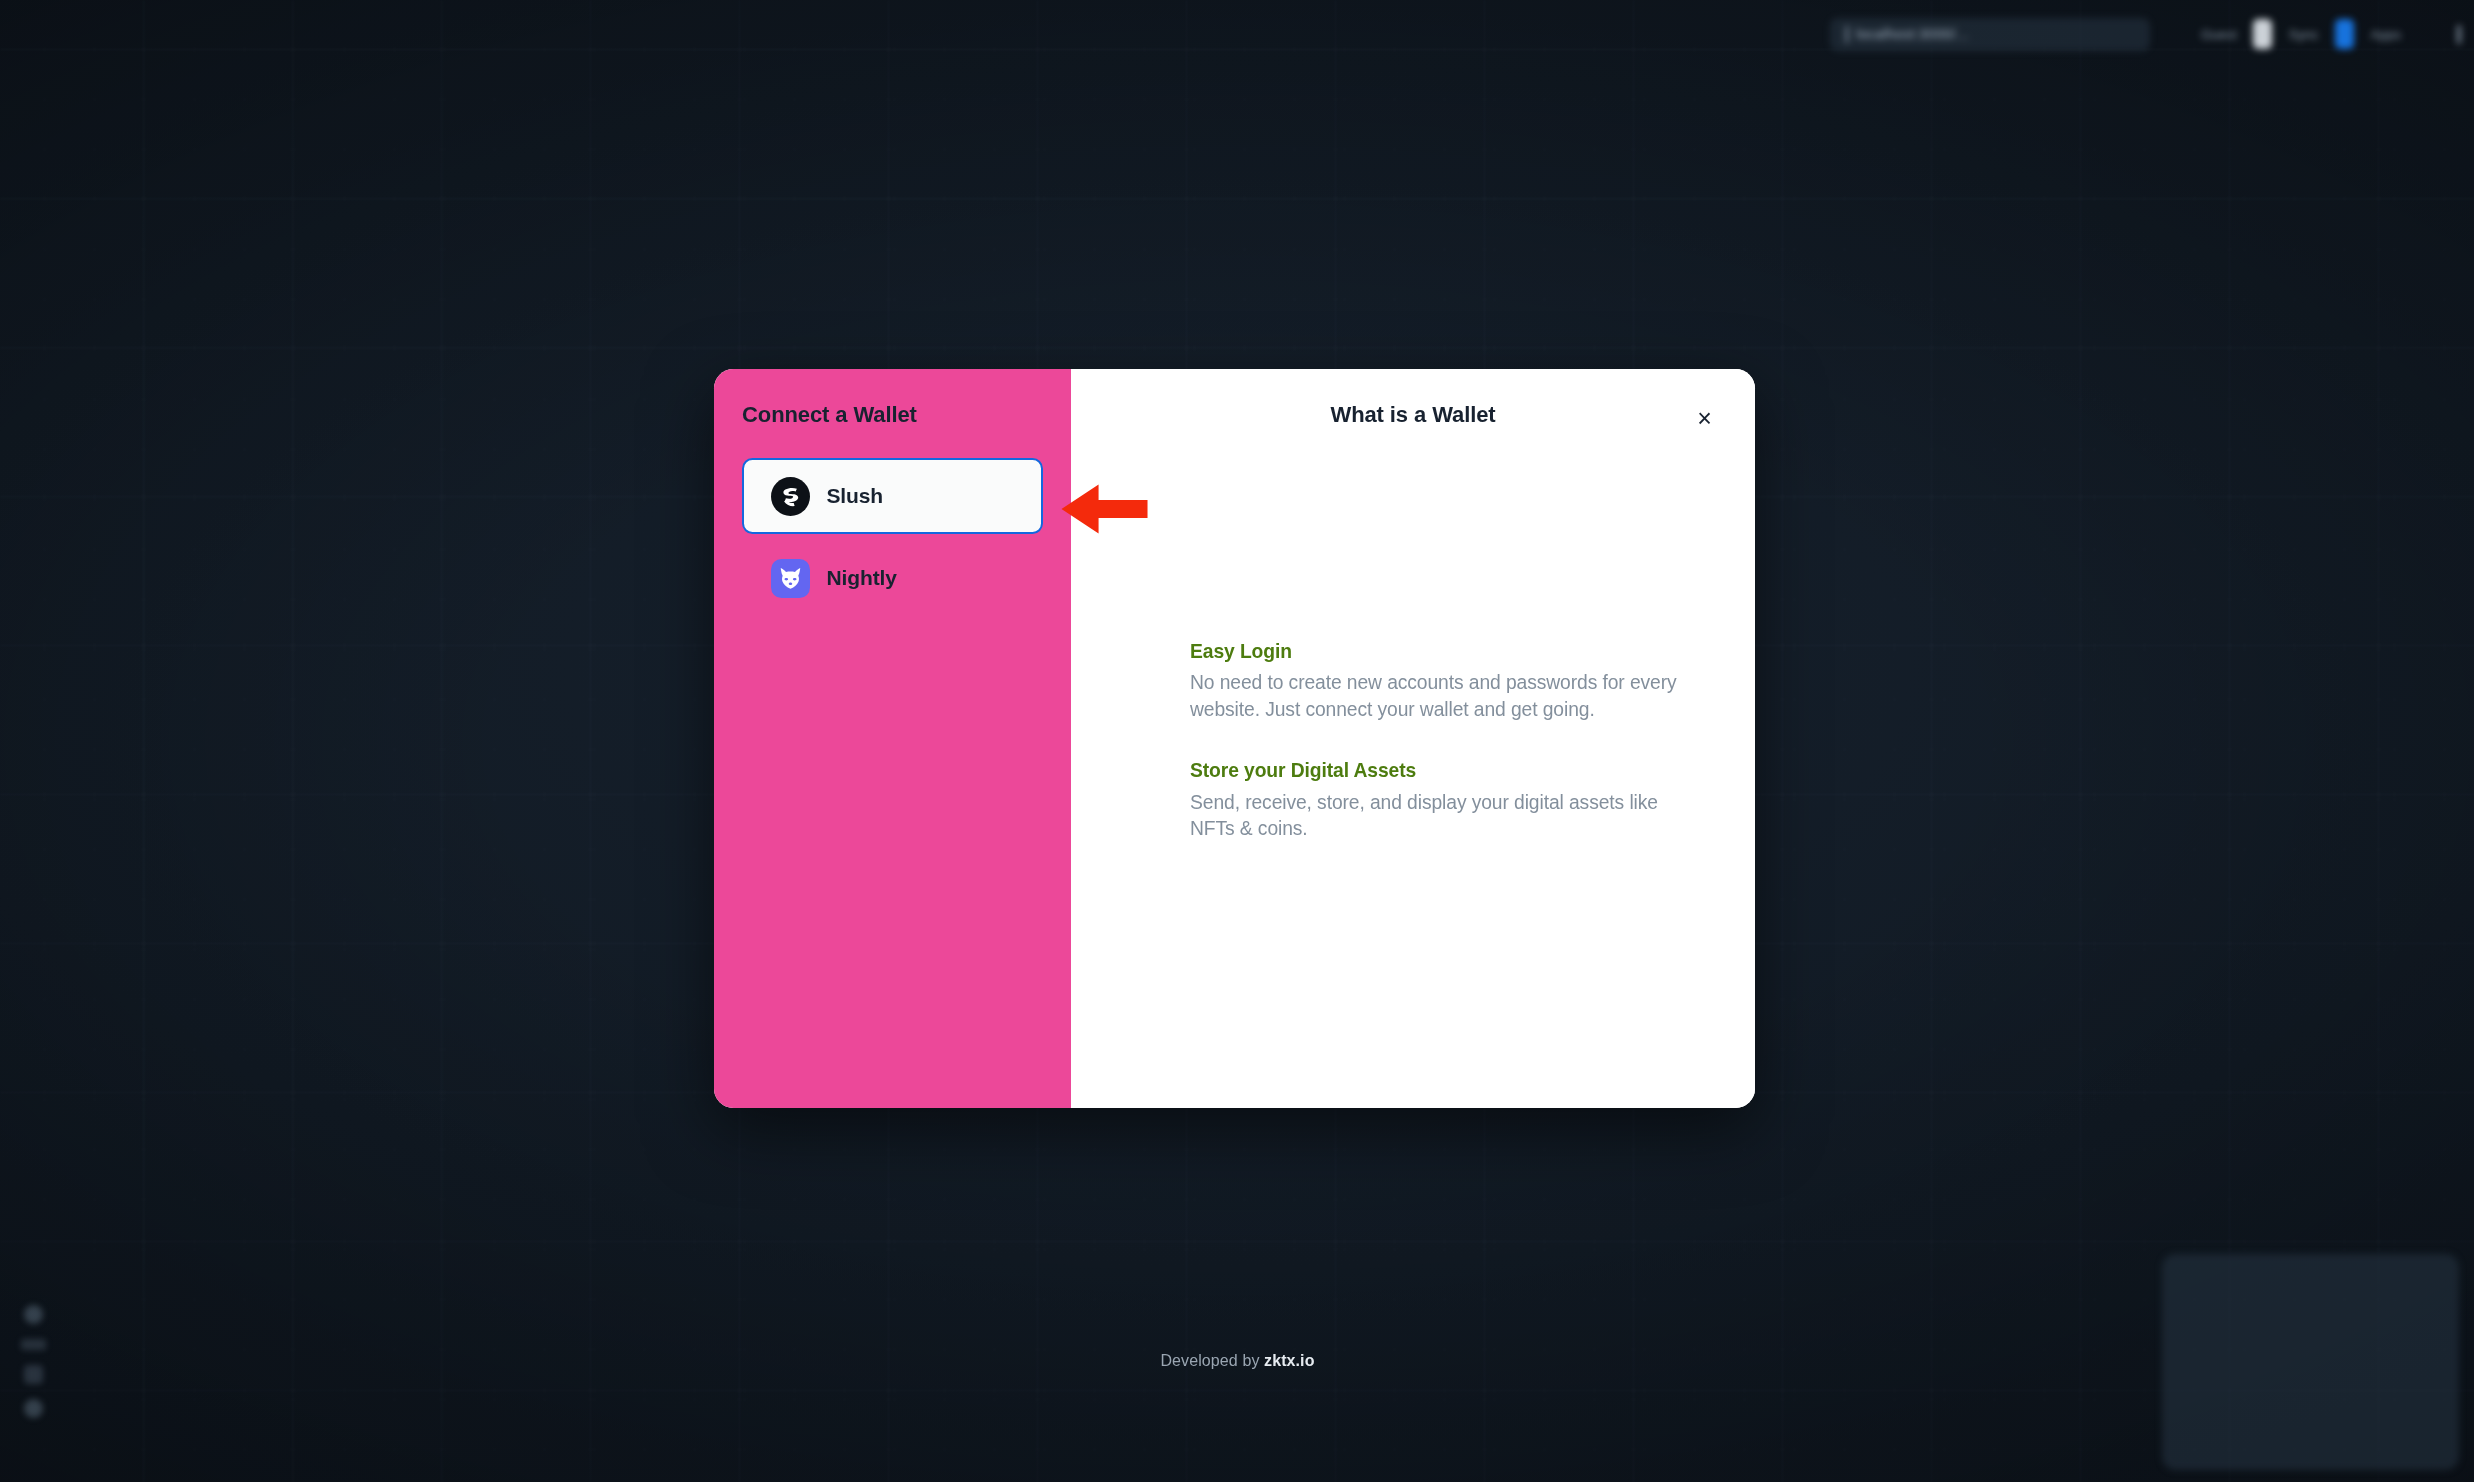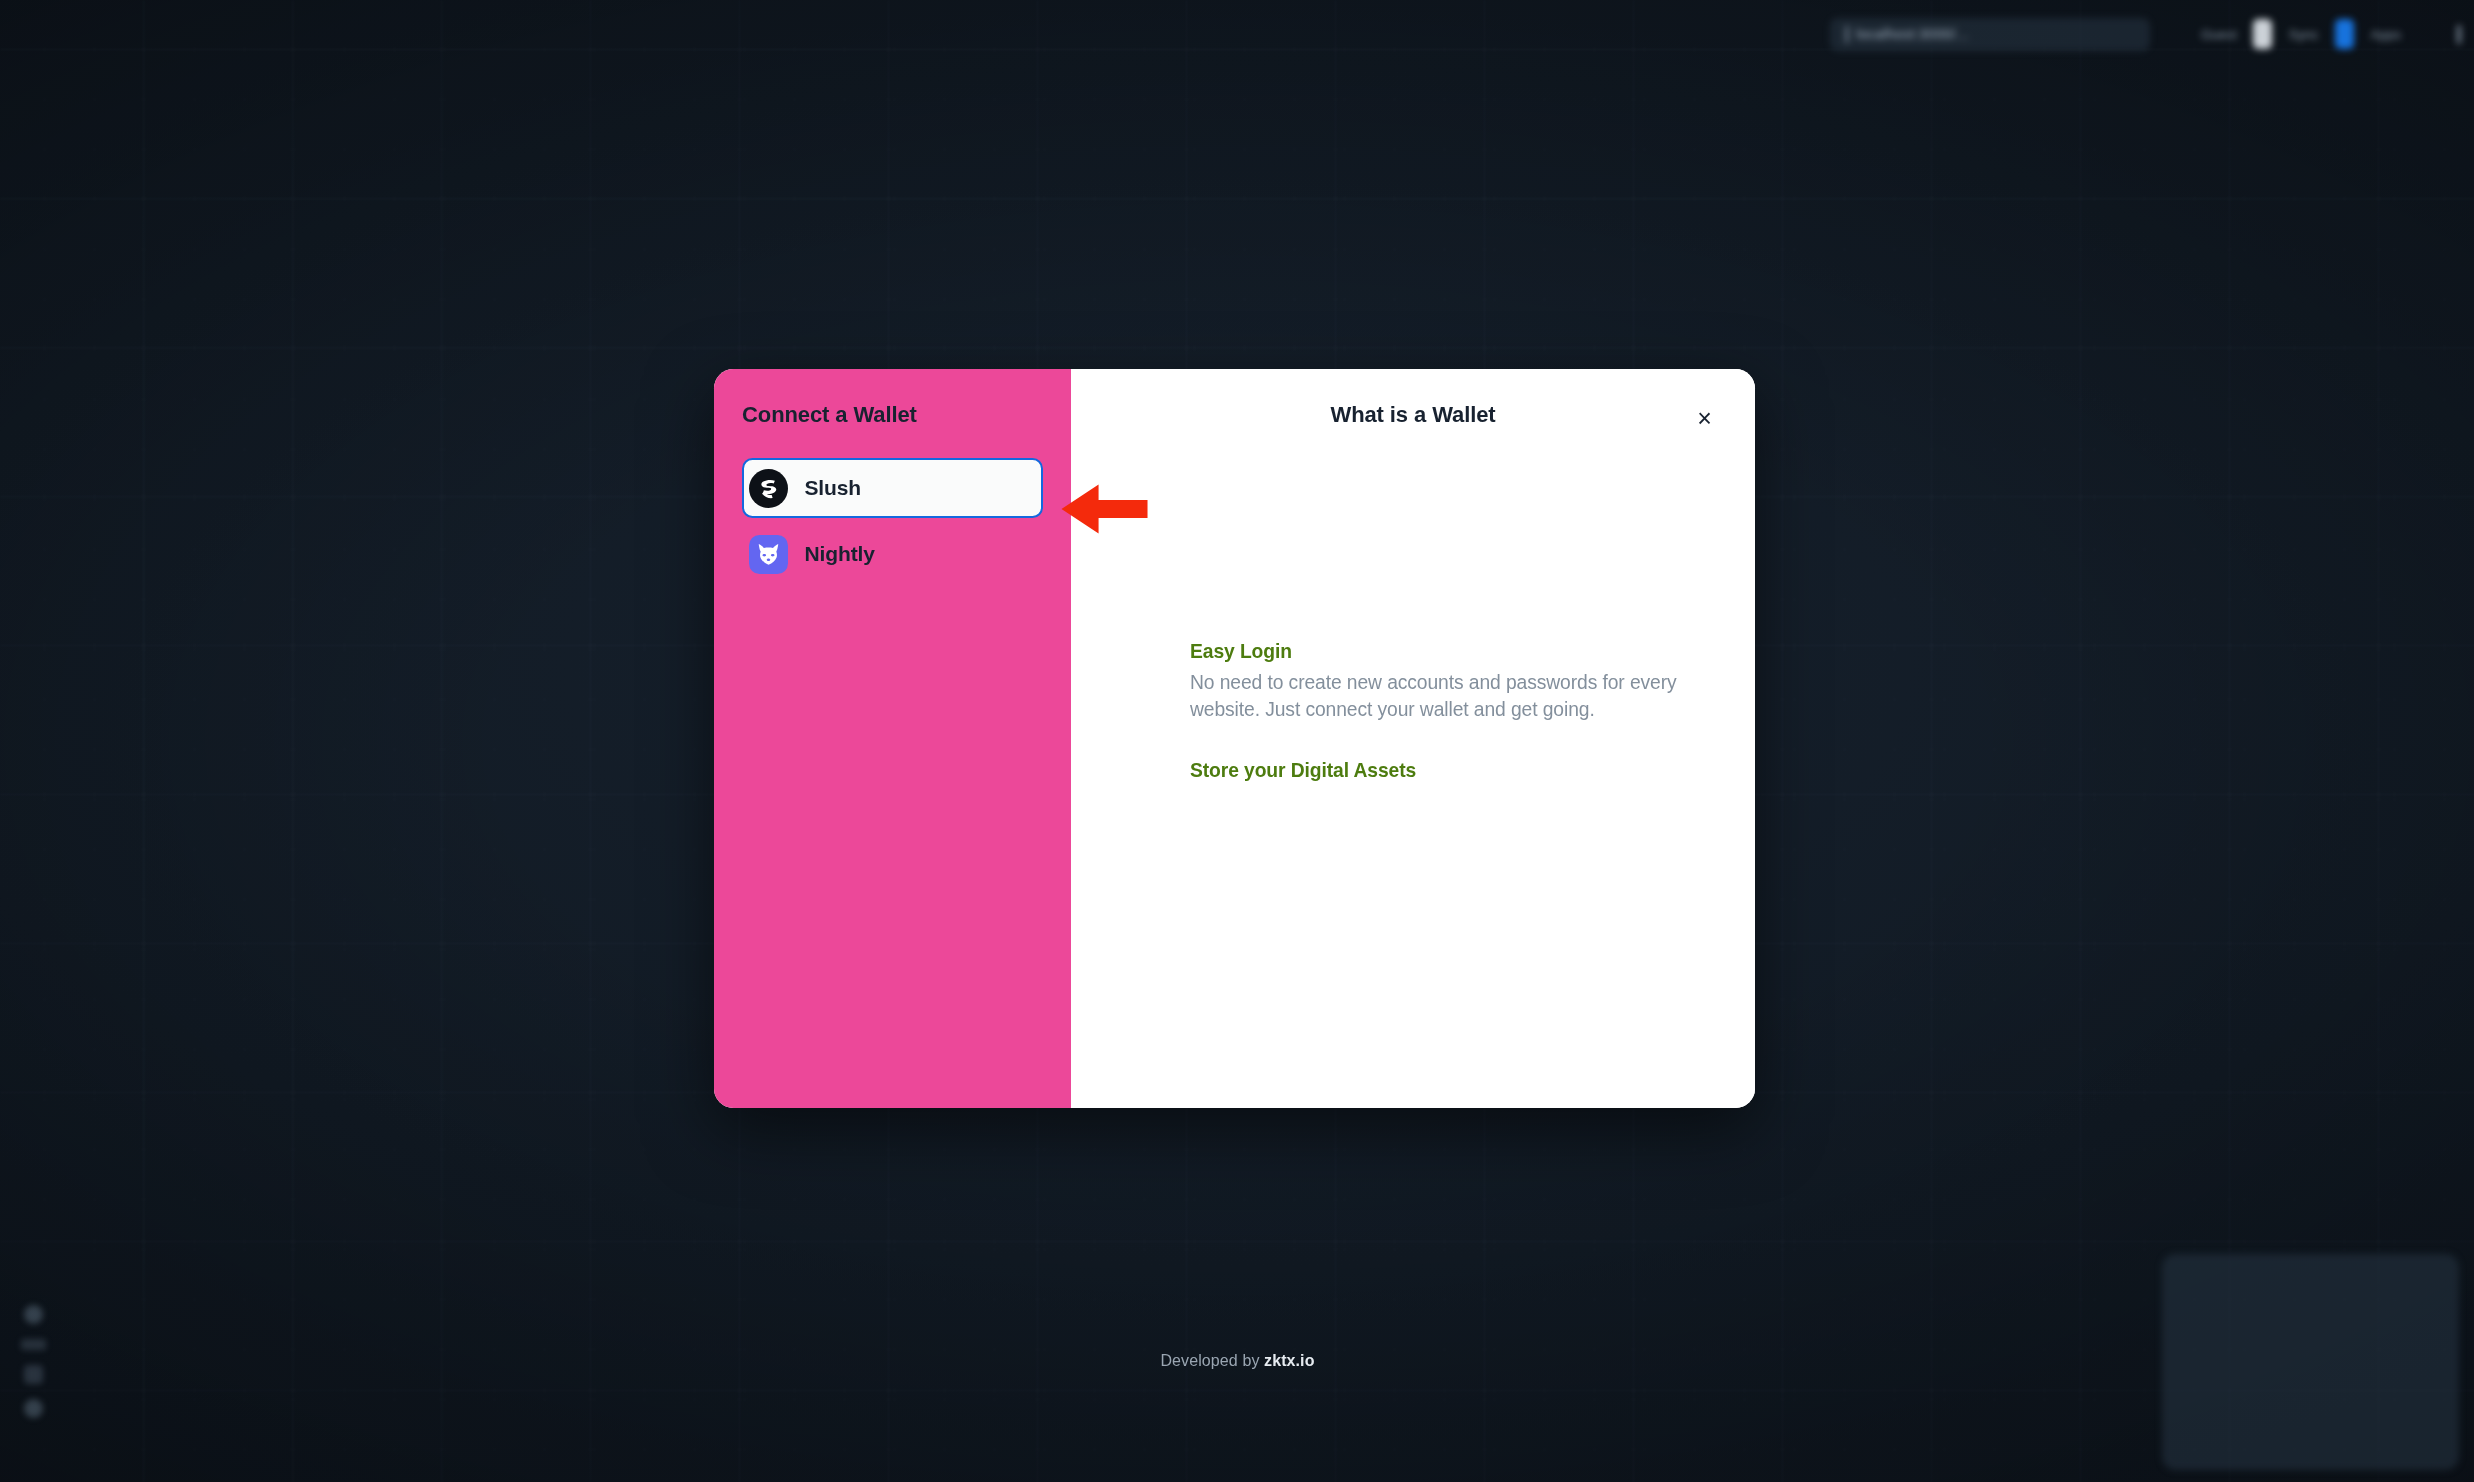--- a/index.html
+++ b/index.html
@@ -145,22 +145,22 @@
     letter-spacing: -0.1px;
     margin-bottom: 30px;
   }
 
   .wallet-list { display: flex; flex-direction: column; gap: 6px; }
 
   .wallet-row {
     display: flex;
     align-items: center;
     gap: 16.4px;
-    height: 60px;
-    padding: 0 5px;
+    height: 76px;
+    padding: 0 27px;
     border-radius: 10.4px;
     border: 2.2px solid transparent;
     cursor: pointer;
     background: transparent;
   }
   .wallet-row.selected {
     border-color: #1368df;
     background: #fafbfb;
   }
   .wallet-name {
@@ -304,20 +304,21 @@
         <button class="close-btn">×</button>
       </div>
 
       <div class="features">
         <div class="feature">
           <div class="feature-title">Easy Login</div>
           <div class="feature-desc">No need to create new accounts and passwords for every website. Just connect your wallet and get going.</div>
         </div>
         <div class="feature">
           <div class="feature-title">Store your Digital Assets</div>
+          <div class="feature-desc">Send, receive, store, and display your digital assets like NFTs &amp; coins.</div>
         </div>
       </div>
     </div>
 
   </div>
 
   <svg class="arrow" viewBox="0 0 120 78">
     <path d="M2 39 L52 6 L52 27 L118 27 L118 51 L52 51 L52 72 Z" fill="#f42a0c"></path>
   </svg>
 

